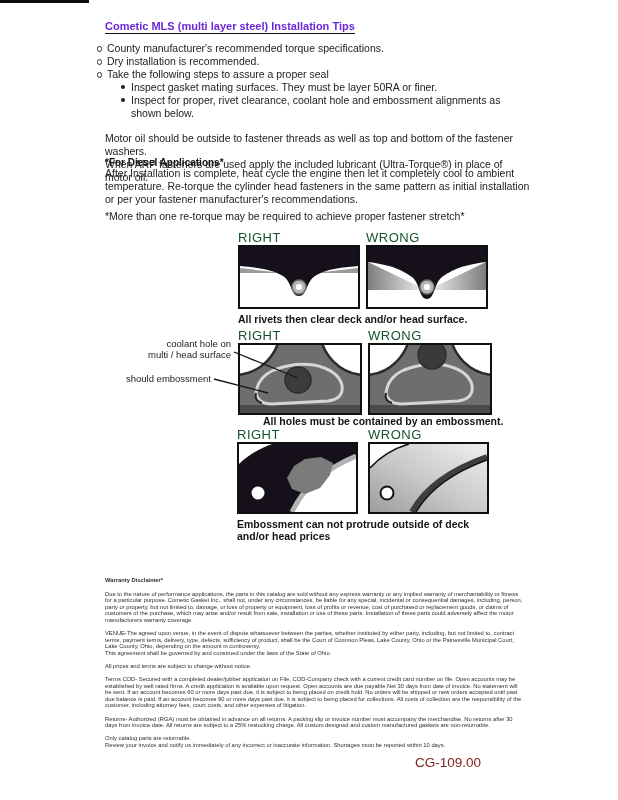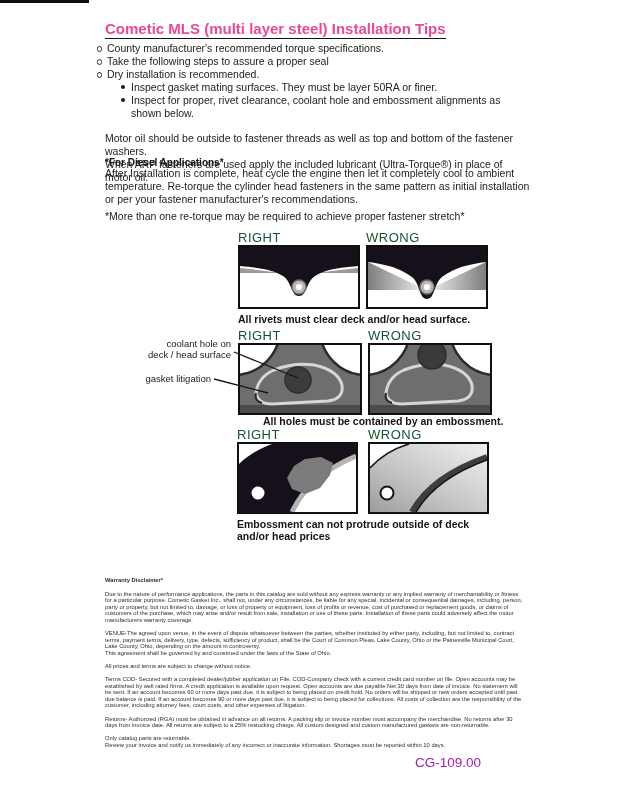--- a/index.html
+++ b/index.html
@@ -3,21 +3,21 @@
 <meta charset="utf-8">
 <style>
   html,body{margin:0;padding:0;background:#888;}
   .page{
     position:relative;width:618px;height:800px;background:#ffffff;
     font-family:"Liberation Sans","DejaVu Sans",sans-serif;color:#1c1c1c;
     overflow:hidden;margin:0 auto;
   }
   .scan-edge{position:absolute;left:0;top:0;width:89px;height:3px;background:#0d0d0d;}
   .title{
-    position:absolute;left:105px;top:20px;font-size:15px;font-weight:bold;color:#ec4899;text-align:center;
+    position:absolute;left:105px;top:20px;font-size:11px;font-weight:bold;color:#6d28d9;text-align:center;
   }
   .title span{display:inline-block;border-bottom:1.6px solid #111;padding-bottom:1px;}
   .bullets{position:absolute;left:97px;top:42px;width:430px;font-size:10.5px;line-height:13px;color:#222;}
   .bullet-row{position:relative;padding-left:10px;}
   .bullet-row.inner{margin-left:24px;}
   .marker{position:absolute;left:0;top:4.2px;width:4px;height:4px;border-radius:50%;}
   .marker.ring{border:1px solid #333;background:transparent;width:3.4px;height:3.4px;}
   .marker.dot{background:#1c1c1c;}
   .diesel-heading{position:absolute;left:105px;top:113px;font-size:10px;font-weight:bold;color:#111;margin-top:44px;}
   .body-para{position:absolute;left:105px;width:425px;font-size:10.5px;line-height:13px;color:#222;white-space:pre-line;}
@@ -27,44 +27,44 @@
   .fig{position:absolute;}
   .fig-label{position:absolute;font-size:13px;font-weight:normal;color:#14532d;letter-spacing:.5px;}
   .panel{position:absolute;border:2px solid #101010;background:#fff;box-sizing:border-box;}
   .panel svg{display:block;width:100%;height:100%;}
   .fig-caption{position:absolute;font-size:10.5px;font-weight:bold;color:#141414;line-height:11.5px;white-space:pre-line;}
   .side-label{position:absolute;font-size:9.5px;line-height:10.5px;color:#1a1a1a;text-align:right;white-space:pre-line;}
   .leader-overlay{position:absolute;left:0;top:0;pointer-events:none;}
   .legal{position:absolute;left:105px;top:577px;width:419px;font-size:5.8px;line-height:6.6px;color:#2e2e2e;}
   .legal .lg-head{font-weight:bold;margin:0 0 7px 0;}
   .legal p{margin:0 0 6.5px 0;white-space:pre-line;}
-  .docnum{position:absolute;left:415px;top:755px;font-size:13.5px;color:#a21caf;}
+  .docnum{position:absolute;left:415px;top:755px;font-size:13.5px;color:#7f1d1d;}
 </style>
 </head>
 <body>
 
 <div class="page">
   <div class="scan-edge"></div>
 
   <div class="title">
     <span>Cometic MLS (multi layer steel) Installation Tips</span>
   </div>
 
   <div class="bullets">
     <div class="bullet-row">
       <span class="marker ring"></span>
       <span>County manufacturer's recommended torque specifications.</span>
     </div>
     <div class="bullet-row">
       <span class="marker ring"></span>
-      <span>Take the following steps to assure a proper seal</span>
+      <span>Dry installation is recommended.</span>
     </div>
     <div class="bullet-row">
       <span class="marker ring"></span>
-      <span>Dry installation is recommended.</span>
+      <span>Take the following steps to assure a proper seal</span>
     </div>
     <div class="bullet-row inner">
       <span class="marker dot"></span>
       <span>Inspect gasket mating surfaces.  They must be layer 50RA or finer.</span>
     </div>
     <div class="bullet-row inner">
       <span class="marker dot"></span>
       <span>Inspect for proper, rivet clearance, coolant hole and embossment alignments as shown below.</span>
     </div>
   </div>
@@ -108,30 +108,30 @@
         <polygon points="0,15 58,43 0,43" fill="url(#gL)"></polygon>
         <polygon points="118,15 60,43 118,43" fill="url(#gR)"></polygon>
         <path d="M0,0 H118 V15 C94,18 84,23 74,30 C66,36 67,52 59,52 C51,52 52,36 44,30 C34,23 24,18 0,15 Z" fill="#15101a"></path>
         <circle cx="59" cy="40" r="7" fill="#b8b8b8" stroke="#6f6f6f" stroke-width="1.4"></circle>
         <circle cx="59" cy="40" r="3.1" fill="#ffffff"></circle>
         <rect x="0" y="45" width="44" height="15" fill="#ffffff"></rect>
         <rect x="74" y="45" width="44" height="15" fill="#ffffff"></rect>
       </svg>
     </div>
 
-    <div class="fig-caption" style="left:0;top:84px;width:260px;">All rivets must clear deck and/or head surface.</div>
+    <div class="fig-caption" style="left:0;top:84px;width:260px;">All rivets then clear deck and/or head surface.</div>
   </div>
 
   <div class="fig" style="left:105px;top:328px;width:395px;height:100px;">
     <div class="fig-label" style="left:133px;top:0;width:124px;">RIGHT</div>
     <div class="fig-label" style="left:263px;top:0;width:124px;">WRONG</div>
 
     <div class="side-label" style="left:0;top:11px;width:126px;">coolant hole on
-deck / head surface</div>
-    <div class="side-label" style="left:0;top:46px;width:106px;">gasket litigation</div>
+multi / head surface</div>
+    <div class="side-label" style="left:0;top:46px;width:106px;">should embossment</div>
 
     <div class="panel" style="left:133px;top:15px;width:124px;height:72px;background:#6e6e6e;">
       <svg viewBox="0 0 120 68" preserveAspectRatio="none">
         <rect x="0" y="0" width="120" height="68" fill="#6e6e6e"></rect>
         <rect x="0" y="60" width="120" height="8" fill="#4b4b4b"></rect>
         <circle cx="-6" cy="-16" r="46" fill="#ffffff" stroke="#2b2b2b" stroke-width="2.5"></circle>
         <circle cx="126" cy="-16" r="46" fill="#ffffff" stroke="#2b2b2b" stroke-width="2.5"></circle>
         <path d="M16,48 Q18,32 34,25 Q54,17 74,20 Q98,25 102,40 Q104,54 88,56 L32,59 Q18,59 16,48 Z" fill="none" stroke="#d6d6d6" stroke-width="3" stroke-linejoin="round"></path>
         <path d="M16,48 Q14,56 22,58" fill="none" stroke="#262626" stroke-width="2"></path>
         <circle cx="58" cy="35" r="13" fill="#3c3c3c" stroke="#2e2e2e" stroke-width="1.5"></circle>

